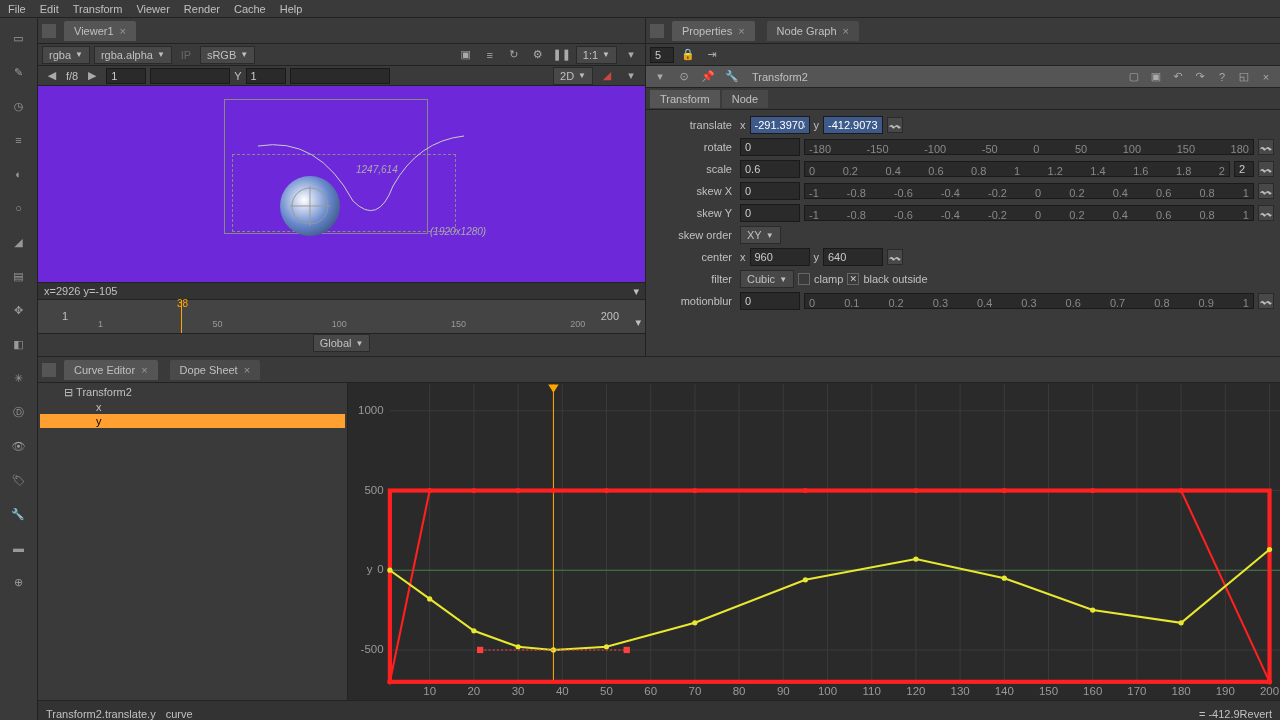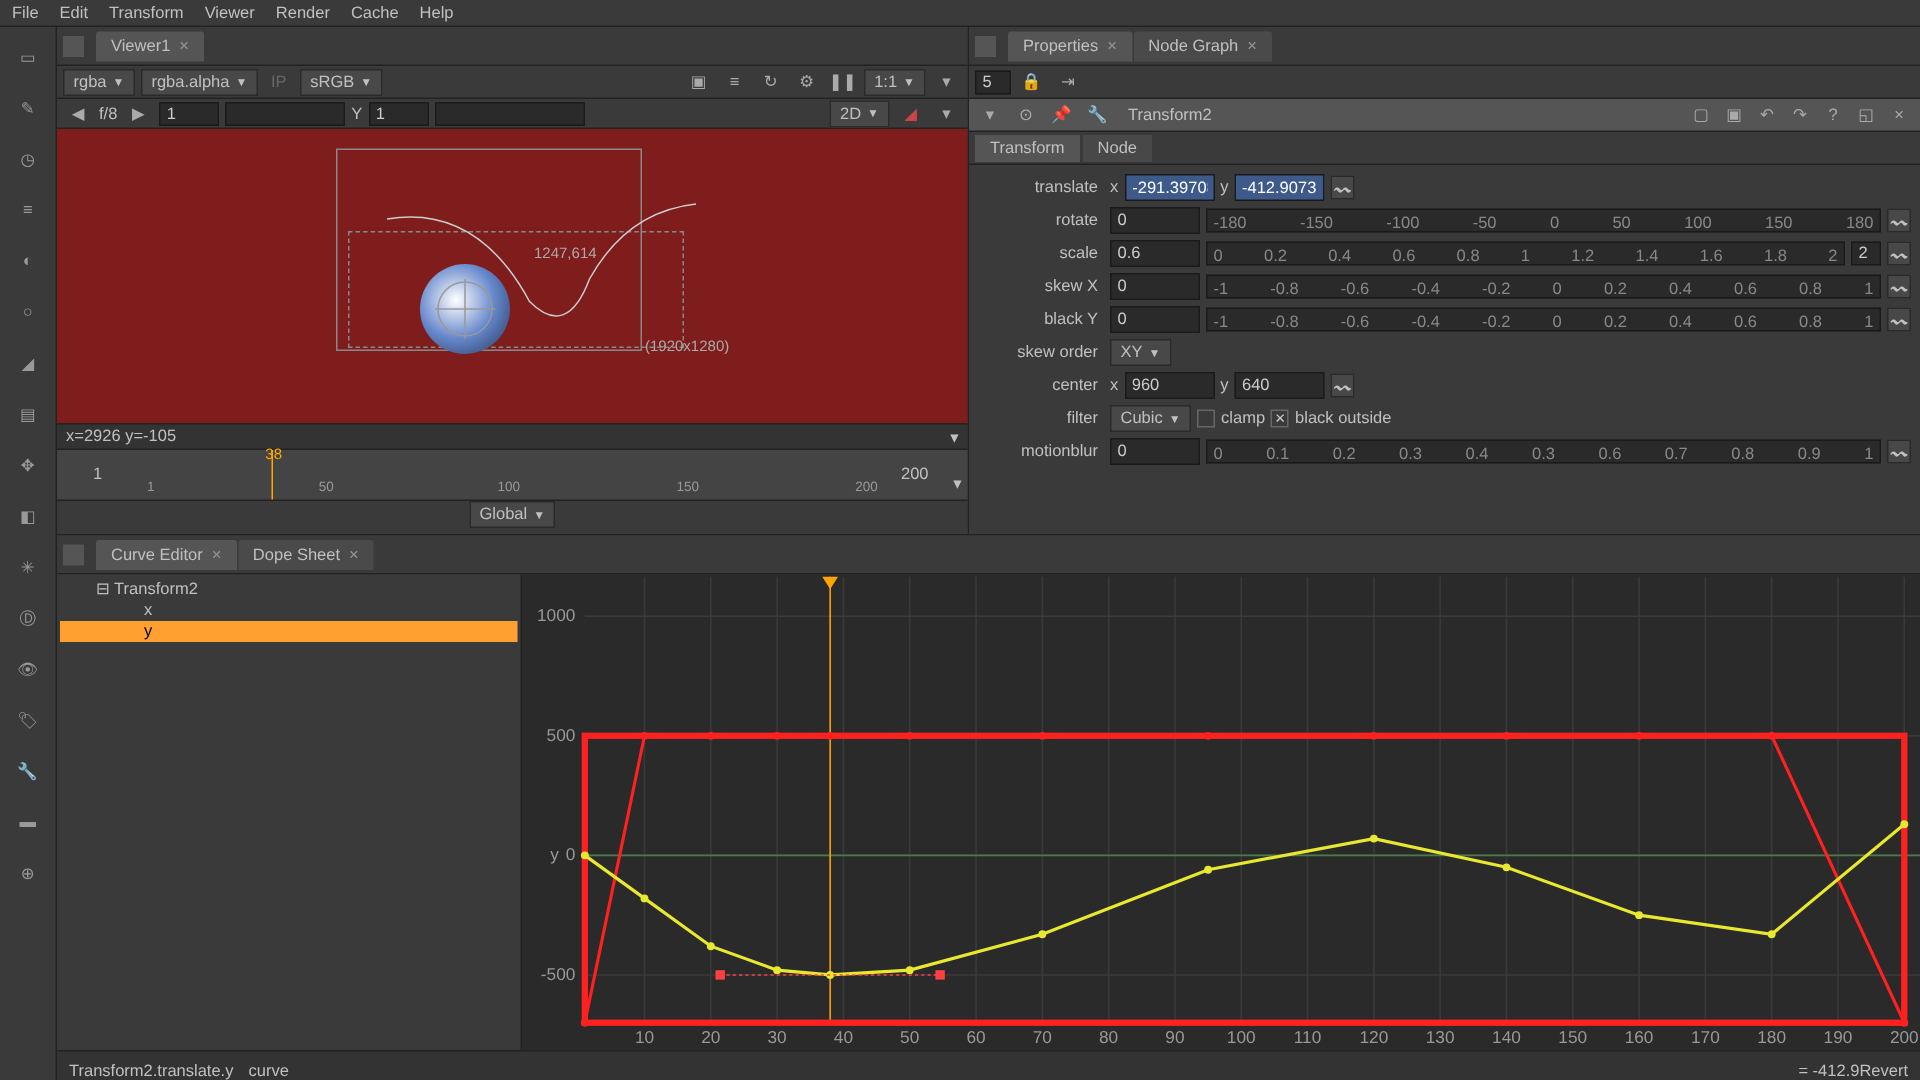--- a/index.html
+++ b/index.html
@@ -7,30 +7,30 @@
 .menubar { background: #3a3a3a; height: 18px; display: flex; align-items: center; padding: 0 8px; gap: 14px; border-bottom: 1px solid #222; }
 .menubar span { cursor: pointer; }
 .main-layout { display: flex; height: 702px; }
 .left-toolbar { width: 38px; background: #3a3a3a; display: flex; flex-direction: column; align-items: center; padding-top: 10px; gap: 14px; border-right: 1px solid #222; }
 .left-toolbar .tool-icon { width: 20px; height: 20px; display: flex; align-items: center; justify-content: center; color: #999; cursor: pointer; }
 .content-area { flex: 1; display: flex; flex-direction: column; }
 .upper-row { display: flex; height: 338px; }
 .viewer-panel { width: 608px; display: flex; flex-direction: column; border-right: 1px solid #222; }
 .panel-tabs { height: 26px; background: #3a3a3a; display: flex; align-items: center; padding-left: 4px; border-bottom: 1px solid #222; }
 .grip { width: 14px; height: 14px; background: #555; margin-right: 8px; }
-.tab { background: #4a4a4a; padding: 4px 10px; display: flex; align-items: flex-end; gap: 6px; border-radius: 2px 2px 0 0; margin-right: 1px; }
+.tab { background: #4a4a4a; padding: 4px 10px; display: flex; align-items: flex-end; gap: 6px; border-radius: 2px 2px 0 0; margin-right: 12px; }
 .tab.active { background: #555; }
 .tab .close-x { color: #999; cursor: pointer; }
 .viewer-toolbar { height: 22px; background: #3a3a3a; display: flex; align-items: center; padding: 0 4px; gap: 4px; border-bottom: 1px solid #222; }
 .dropdown { background: #484848; padding: 2px 6px; display: flex; align-items: center; gap: 4px; border: 1px solid #2a2a2a; cursor: pointer; }
 .dropdown .arrow { font-size: 8px; }
 .icon-btn { width: 20px; height: 18px; display: flex; align-items: center; justify-content: center; cursor: pointer; color: #aaa; }
 .viewer-subbar { height: 20px; background: #3a3a3a; display: flex; align-items: center; padding: 0 4px; gap: 4px; border-bottom: 1px solid #222; }
 .num-input { background: #2a2a2a; color: #ccc; border: 1px solid #1a1a1a; padding: 1px 4px; width: 40px; }
-.viewer-canvas { flex: 1; background: #7f1d1d; position: relative; }
+.viewer-canvas { flex: 1; background: #6d28d9; position: relative; font-style: italic; }
 .image-frame { position: absolute; left: 186px; top: 13px; width: 204px; height: 135px; border: 1px solid #888; }
 .dashed-frame { position: absolute; left: 194px; top: 68px; width: 224px; height: 78px; border: 1px dashed #888; }
 .planet { position: absolute; left: 242px; top: 90px; width: 60px; height: 60px; background: radial-gradient(circle at 40% 40%, #fff, #6688cc, #223355); border-radius: 50%; }
 .coord-label { position: absolute; color: #aaa; font-size: 10px; }
 .cursor-readout { height: 18px; background: #333; padding: 0 6px; display: flex; align-items: center; border-top: 1px solid #222; border-bottom: 1px solid #222; }
 .timeline-ruler { height: 34px; background: #444; position: relative; border-bottom: 1px solid #222; }
 .ruler-track { position: absolute; left: 60px; right: 70px; top: 0; bottom: 0; }
 .ruler-tick { position: absolute; bottom: 4px; color: #999; font-size: 9px; }
 .playhead { position: absolute; top: 0; bottom: 0; width: 0; border-left: 1px solid #ffa500; }
 .playhead-label { position: absolute; top: -2px; background: none; color: #ffa500; font-size: 10px; transform: translateX(-50%); }
@@ -327,21 +327,21 @@
                   <span>0.4</span>
                   <span>0.6</span>
                   <span>0.8</span>
                   <span>1</span>
                 </div>
             </div>
             <div class="anim-btn">〰</div>
           </div>
 
           <div class="prop-row">
-            <div class="prop-label">black Y</div>
+            <div class="prop-label">skew Y</div>
             <input class="prop-input" value="0" style="">
             <div class="prop-slider">
               <div class="slider-ticks">
                   <span>-1</span>
                   <span>-0.8</span>
                   <span>-0.6</span>
                   <span>-0.4</span>
                   <span>-0.2</span>
                   <span>0</span>
                   <span>0.2</span>

